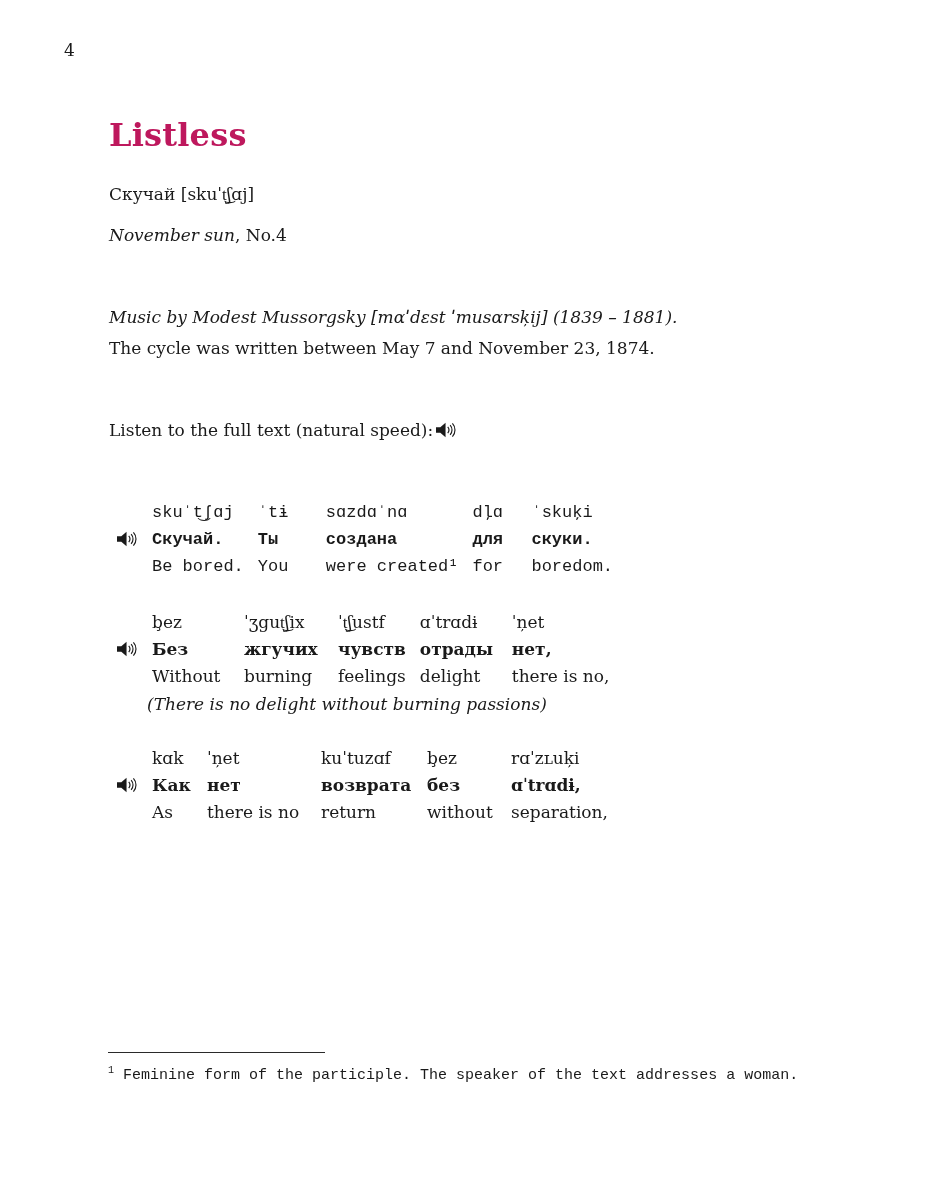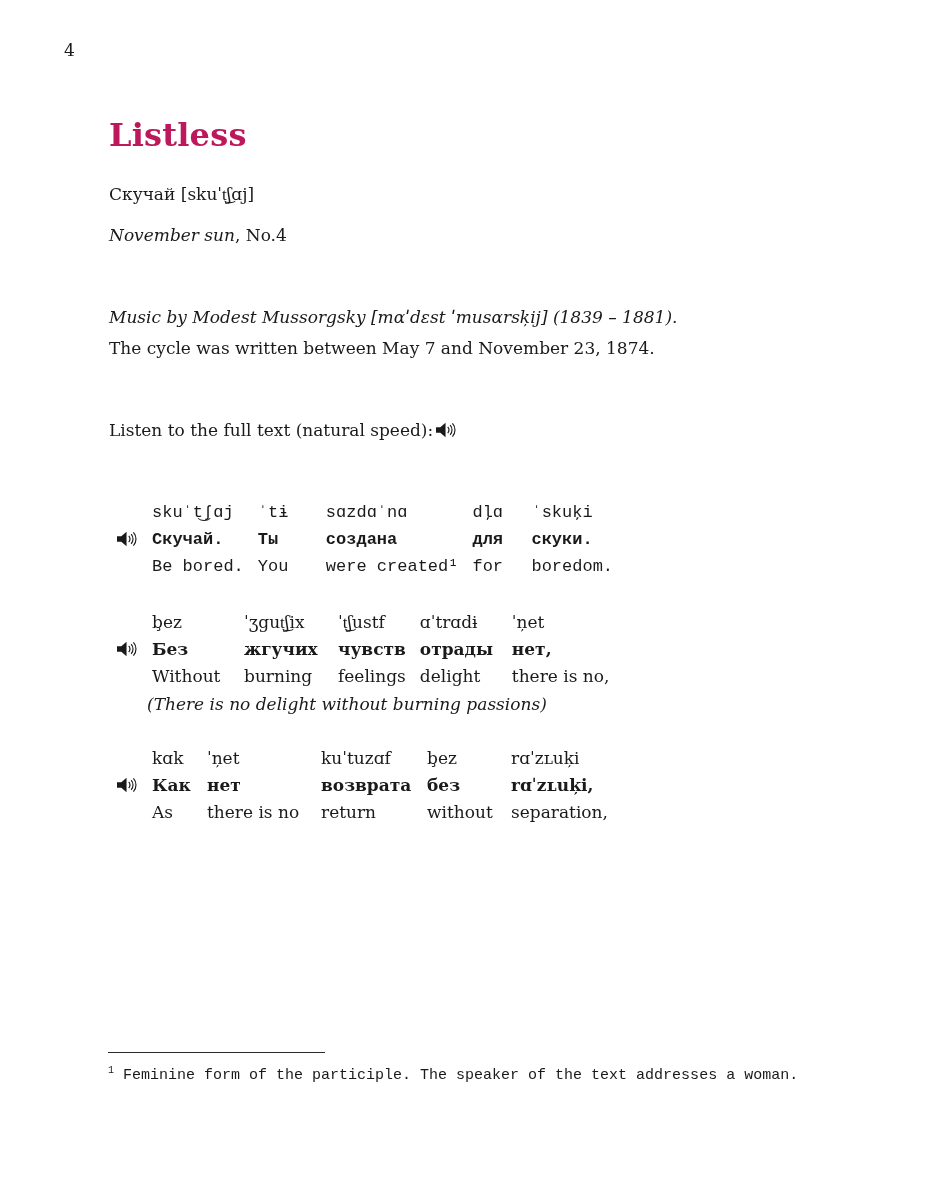--- a/index.html
+++ b/index.html
@@ -229,21 +229,21 @@
           <td>ˈņet</td>
           <td>kuˈtuzɑf</td>
           <td>b̧ez</td>
           <td>rɑˈzʟuķi</td>
         </tr>
         <tr class="russian-row">
           <td>Как</td>
           <td>нет</td>
           <td>возврата</td>
           <td>без</td>
-          <td>rɑˈzʟuķi,</td>
+          <td>ɑˈtrɑdɨ,</td>
         </tr>
         <tr class="english-row">
           <td>As</td>
           <td>there is no</td>
           <td>return</td>
           <td>without</td>
           <td>separation,</td>
         </tr>
       </tbody>
         </table>

